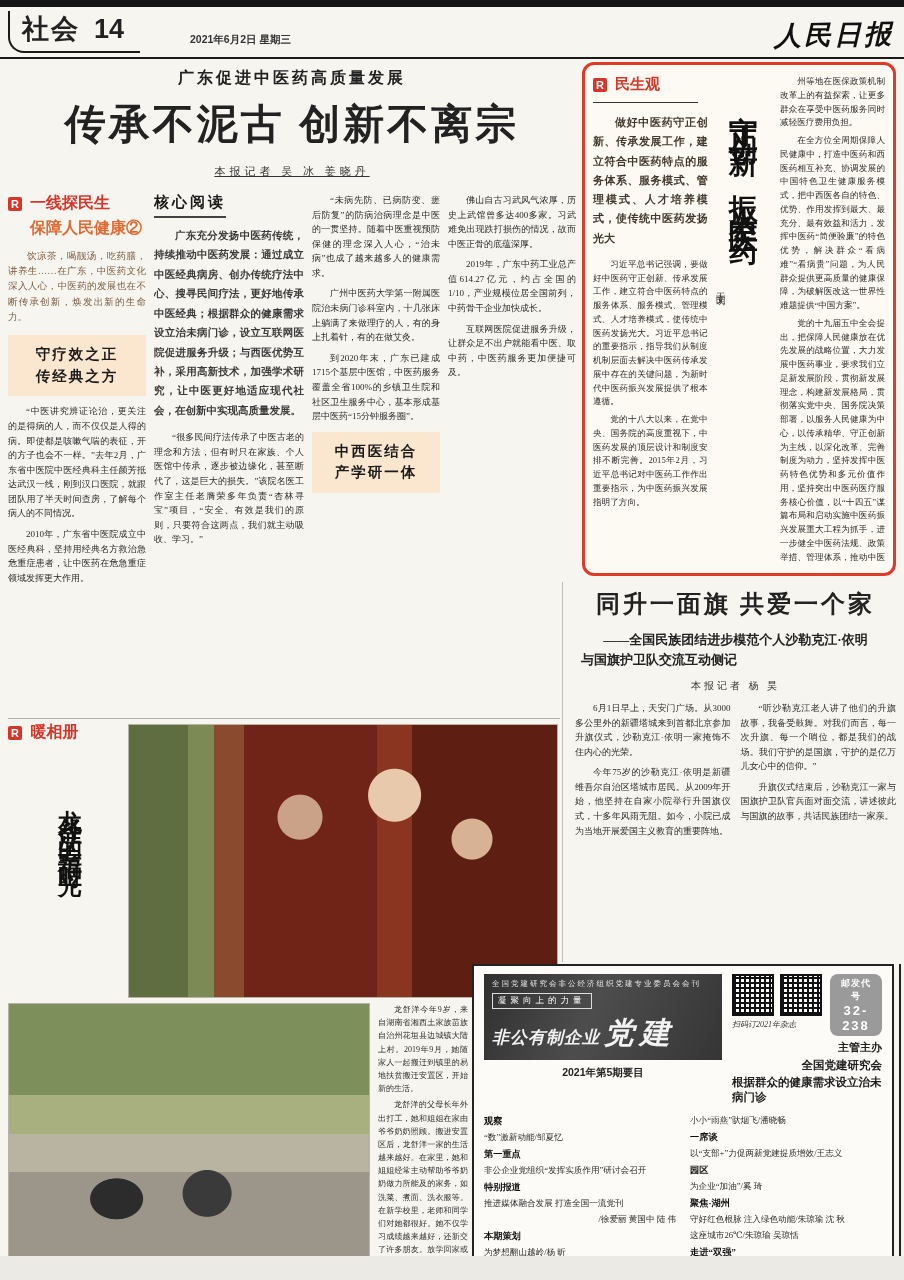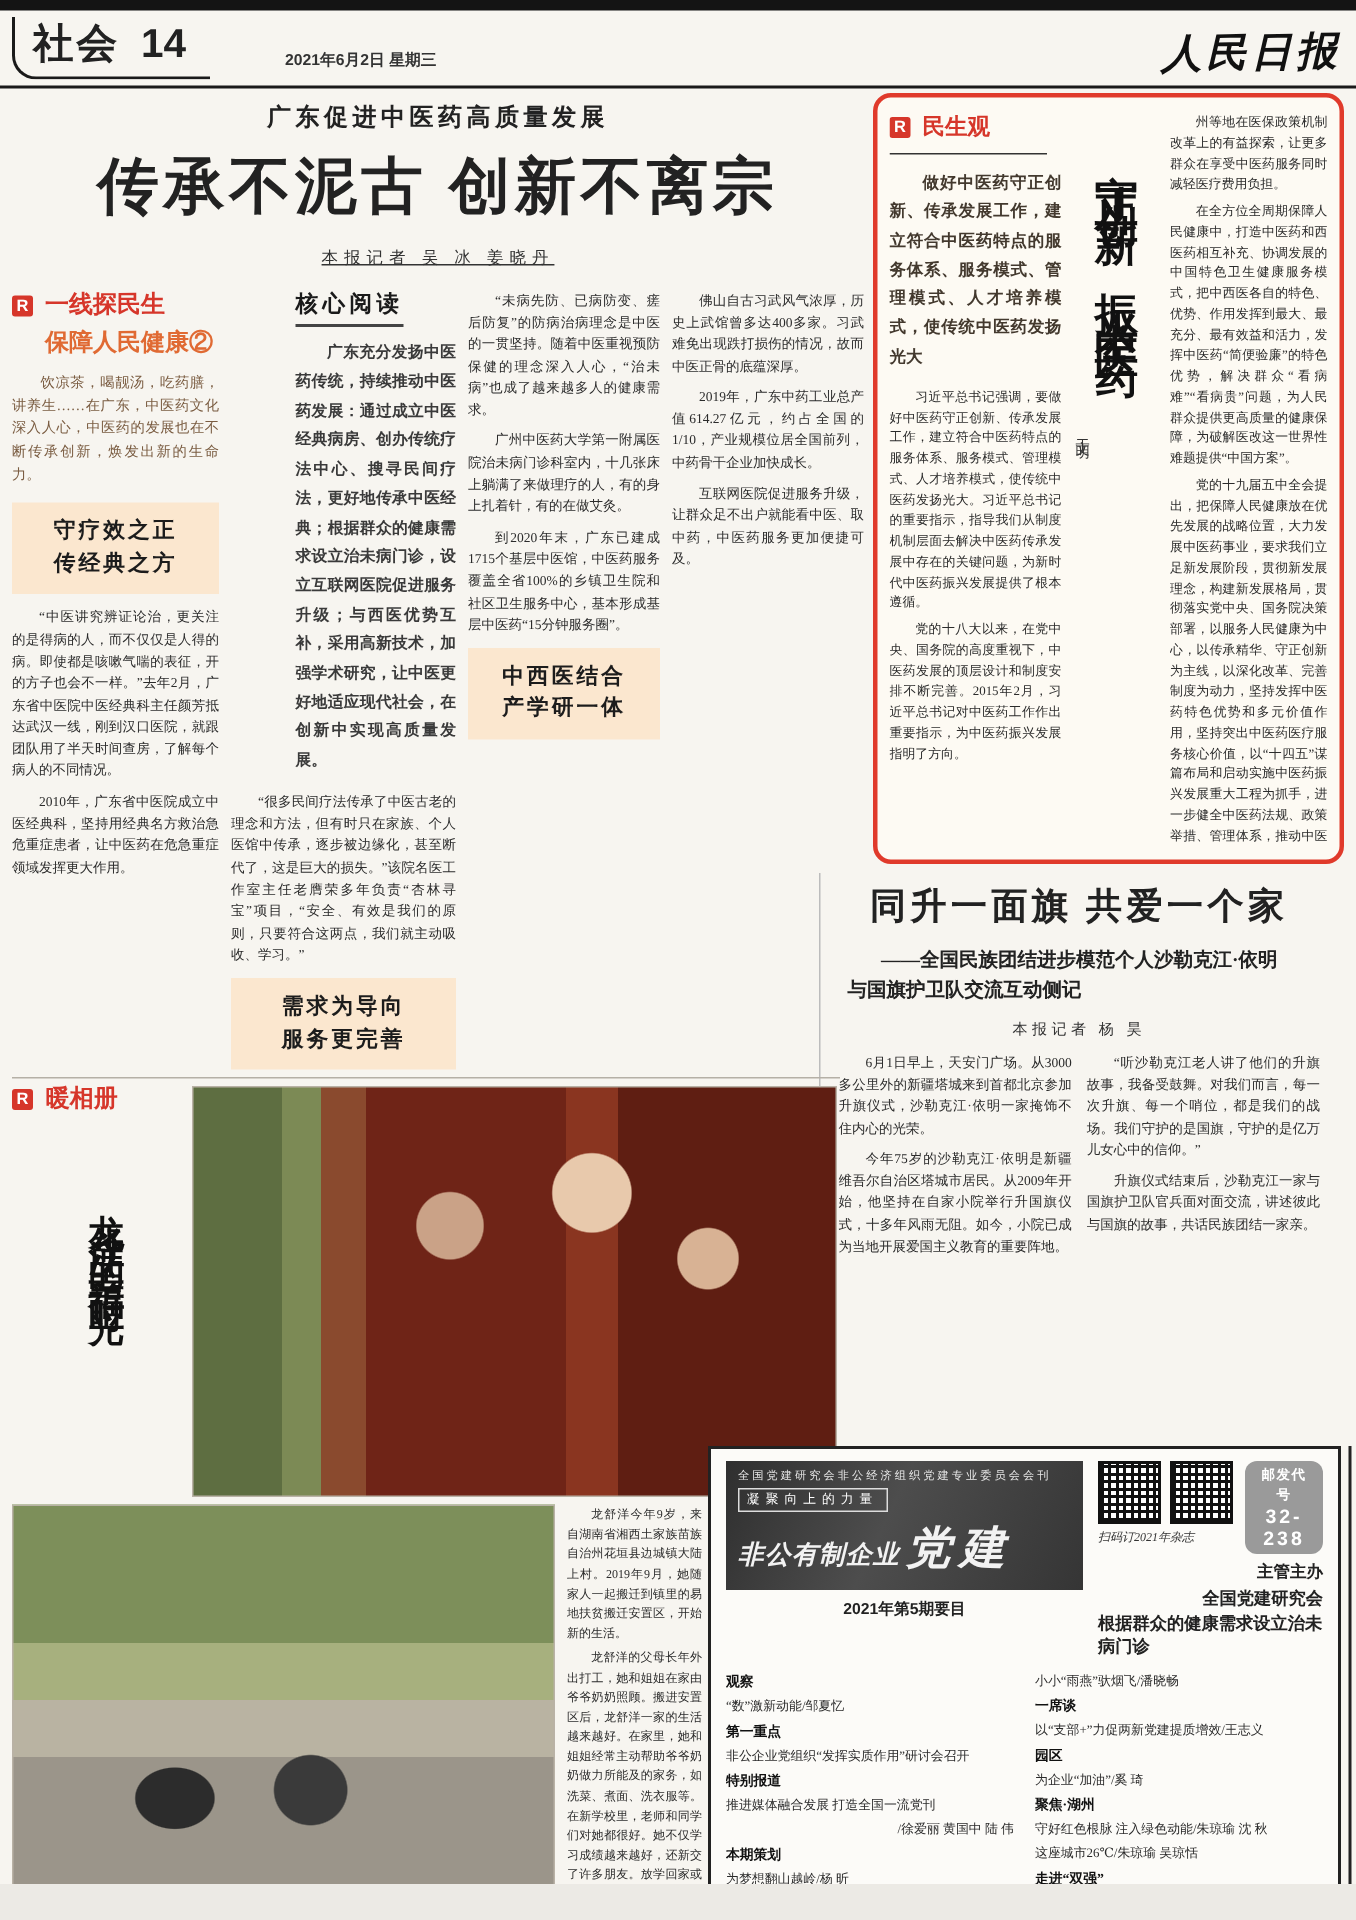--- a/index.html
+++ b/index.html
@@ -19,36 +19,36 @@
   .headline{text-align:center;font-family:"Liberation Sans",sans-serif;font-weight:900;font-size:41px;letter-spacing:3px;margin-top:8px;}
   .byline{text-align:center;font-size:11px;letter-spacing:4px;margin-top:12px;color:#333;text-decoration:underline;}
   .cols{display:grid;grid-template-columns:138px 150px 128px 128px;gap:8px;margin-top:14px;height:540px;overflow:hidden;}
   .col{overflow:hidden;}
   .body-p{font-size:9px;line-height:1.62;text-align:justify;text-indent:2em;margin:0 0 6px 0;color:#2b2b2b;}
   .r-badge{display:inline-block;background:#d6362a;color:#fff;font-family:"Liberation Sans",sans-serif;font-weight:bold;font-size:11px;width:14px;height:14px;line-height:14px;text-align:center;border-radius:2px;margin-right:4px;vertical-align:middle;}
   .col1-label{color:#d6362a;font-weight:bold;font-size:16px;font-family:"Liberation Sans",sans-serif;}
   .col1-sublabel{color:#e06a33;font-weight:bold;font-size:16px;margin:4px 0 10px 22px;}
   .col1-intro{font-size:9.5px;line-height:1.6;text-align:justify;text-indent:2em;color:#7a5c41;margin:0 0 10px 0;}
   .subhead{background:#fbe7cf;text-align:center;font-weight:bold;font-size:14.5px;letter-spacing:2px;padding:9px 2px;margin:8px 0;line-height:1.5;color:#1c1c1c;}
-  .kx-box{margin-bottom:8px;margin-left:43px;}
+  .kx-box{margin-bottom:8px;}
   .kx-title{font-weight:bold;font-size:15px;letter-spacing:3px;color:#1a1a1a;border-bottom:2px solid #444;display:inline-block;padding-bottom:4px;margin-bottom:8px;}
   .kx-body{font-size:10.5px;line-height:1.85;text-align:justify;text-indent:2em;font-weight:bold;color:#3a3a3a;margin:0 0 10px 0;}
   
   .sec-msg{position:absolute;left:582px;top:62px;width:314px;height:514px;border:3px solid #e03a2b;border-radius:12px;background:#fdfaf3;box-sizing:border-box;padding:10px 8px;display:flex;gap:8px;}
   .msg-left{width:118px;overflow:hidden;}
   .msg-label{color:#d6362a;font-weight:bold;font-size:15px;font-family:"Liberation Sans",sans-serif;}
   .msg-rule{border:none;border-top:1.5px solid #333;margin:8px 10px 10px 0;}
   .msg-intro{font-size:11px;font-weight:bold;line-height:1.75;text-align:justify;text-indent:2em;color:#43392e;margin:0 0 10px 0;}
   .msg-mid{width:58px;position:relative;display:flex;justify-content:center;}
   .msg-title{writing-mode:vertical-rl;text-orientation:upright;font-size:29px;font-weight:bold;letter-spacing:10px;color:#111;margin-top:18px;}
   .msg-author{position:absolute;left:-2px;top:210px;writing-mode:vertical-rl;text-orientation:upright;font-size:9.5px;color:#333;letter-spacing:2px;}
   .msg-right{width:108px;overflow:hidden;}
   .msg-p{font-size:8.6px;line-height:1.6;text-align:justify;text-indent:2em;margin:0 0 4px 0;color:#2b2b2b;}
   
-  .sec-flag{position:absolute;left:546px;top:582px;width:334px;height:380px;box-sizing:border-box;padding:6px 0 0 12px;border-left:1px solid #bcbcbc;}
+  .sec-flag{position:absolute;left:562px;top:582px;width:334px;height:380px;box-sizing:border-box;padding:6px 0 0 12px;border-left:1px solid #bcbcbc;}
   .flag-headline{text-align:center;font-weight:bold;font-size:24px;letter-spacing:3px;}
   .flag-sub{font-weight:bold;font-size:13px;line-height:1.6;margin-top:10px;text-align:center;}
   .flag-sub2{font-weight:bold;font-size:13px;line-height:1.4;text-align:left;padding-left:6px;}
   .flag-byline{text-align:center;font-size:10px;letter-spacing:3px;margin:10px 0 8px 0;color:#333;}
   .flag-cols{display:grid;grid-template-columns:1fr 1fr;gap:10px;height:248px;overflow:hidden;}
   
   .sec-album{position:absolute;left:8px;top:722px;width:552px;height:278px;}
   .album-label{position:absolute;left:0;top:0;color:#d6362a;font-weight:bold;font-size:16px;font-family:"Liberation Sans",sans-serif;}
   .album-title{position:absolute;left:46px;top:68px;writing-mode:vertical-rl;text-orientation:upright;font-weight:bold;font-size:24px;letter-spacing:9px;color:#111;}
   .album-photo{position:absolute;left:120px;top:2px;width:430px;height:274px;background:
@@ -129,24 +129,20 @@
         </div>
         <p class="body-p">“中医讲究辨证论治，更关注的是得病的人，而不仅仅是人得的病。即使都是咳嗽气喘的表征，开的方子也会不一样。”去年2月，广东省中医院中医经典科主任颜芳抵达武汉一线，刚到汉口医院，就跟团队用了半天时间查房，了解每个病人的不同情况。</p>
         <p class="body-p">2010年，广东省中医院成立中医经典科，坚持用经典名方救治急危重症患者，让中医药在危急重症领域发挥更大作用。</p>
       </div>
       <div class="col">
         <div class="kx-box">
           <div class="kx-title">核心阅读</div>
           <p class="kx-body">广东充分发扬中医药传统，持续推动中医药发展：通过成立中医经典病房、创办传统疗法中心、搜寻民间疗法，更好地传承中医经典；根据群众的健康需求设立治未病门诊，设立互联网医院促进服务升级；与西医优势互补，采用高新技术，加强学术研究，让中医更好地适应现代社会，在创新中实现高质量发展。</p>
         </div>
         <p class="body-p">“很多民间疗法传承了中医古老的理念和方法，但有时只在家族、个人医馆中传承，逐步被边缘化，甚至断代了，这是巨大的损失。”该院名医工作室主任老膺荣多年负责“杏林寻宝”项目，“安全、有效是我们的原则，只要符合这两点，我们就主动吸收、学习。”</p>
-        <div class="subhead">
-          <div>需求为导向</div>
-          <div>服务更完善</div>
-        </div>
       </div>
       <div class="col">
         <p class="body-p">“未病先防、已病防变、瘥后防复”的防病治病理念是中医的一贯坚持。随着中医重视预防保健的理念深入人心，“治未病”也成了越来越多人的健康需求。</p>
         <p class="body-p">广州中医药大学第一附属医院治未病门诊科室内，十几张床上躺满了来做理疗的人，有的身上扎着针，有的在做艾灸。</p>
         <p class="body-p">到2020年末，广东已建成1715个基层中医馆，中医药服务覆盖全省100%的乡镇卫生院和社区卫生服务中心，基本形成基层中医药“15分钟服务圈”。</p>
         <div class="subhead">
           <div>中西医结合</div>
           <div>产学研一体</div>
         </div>
       </div>

